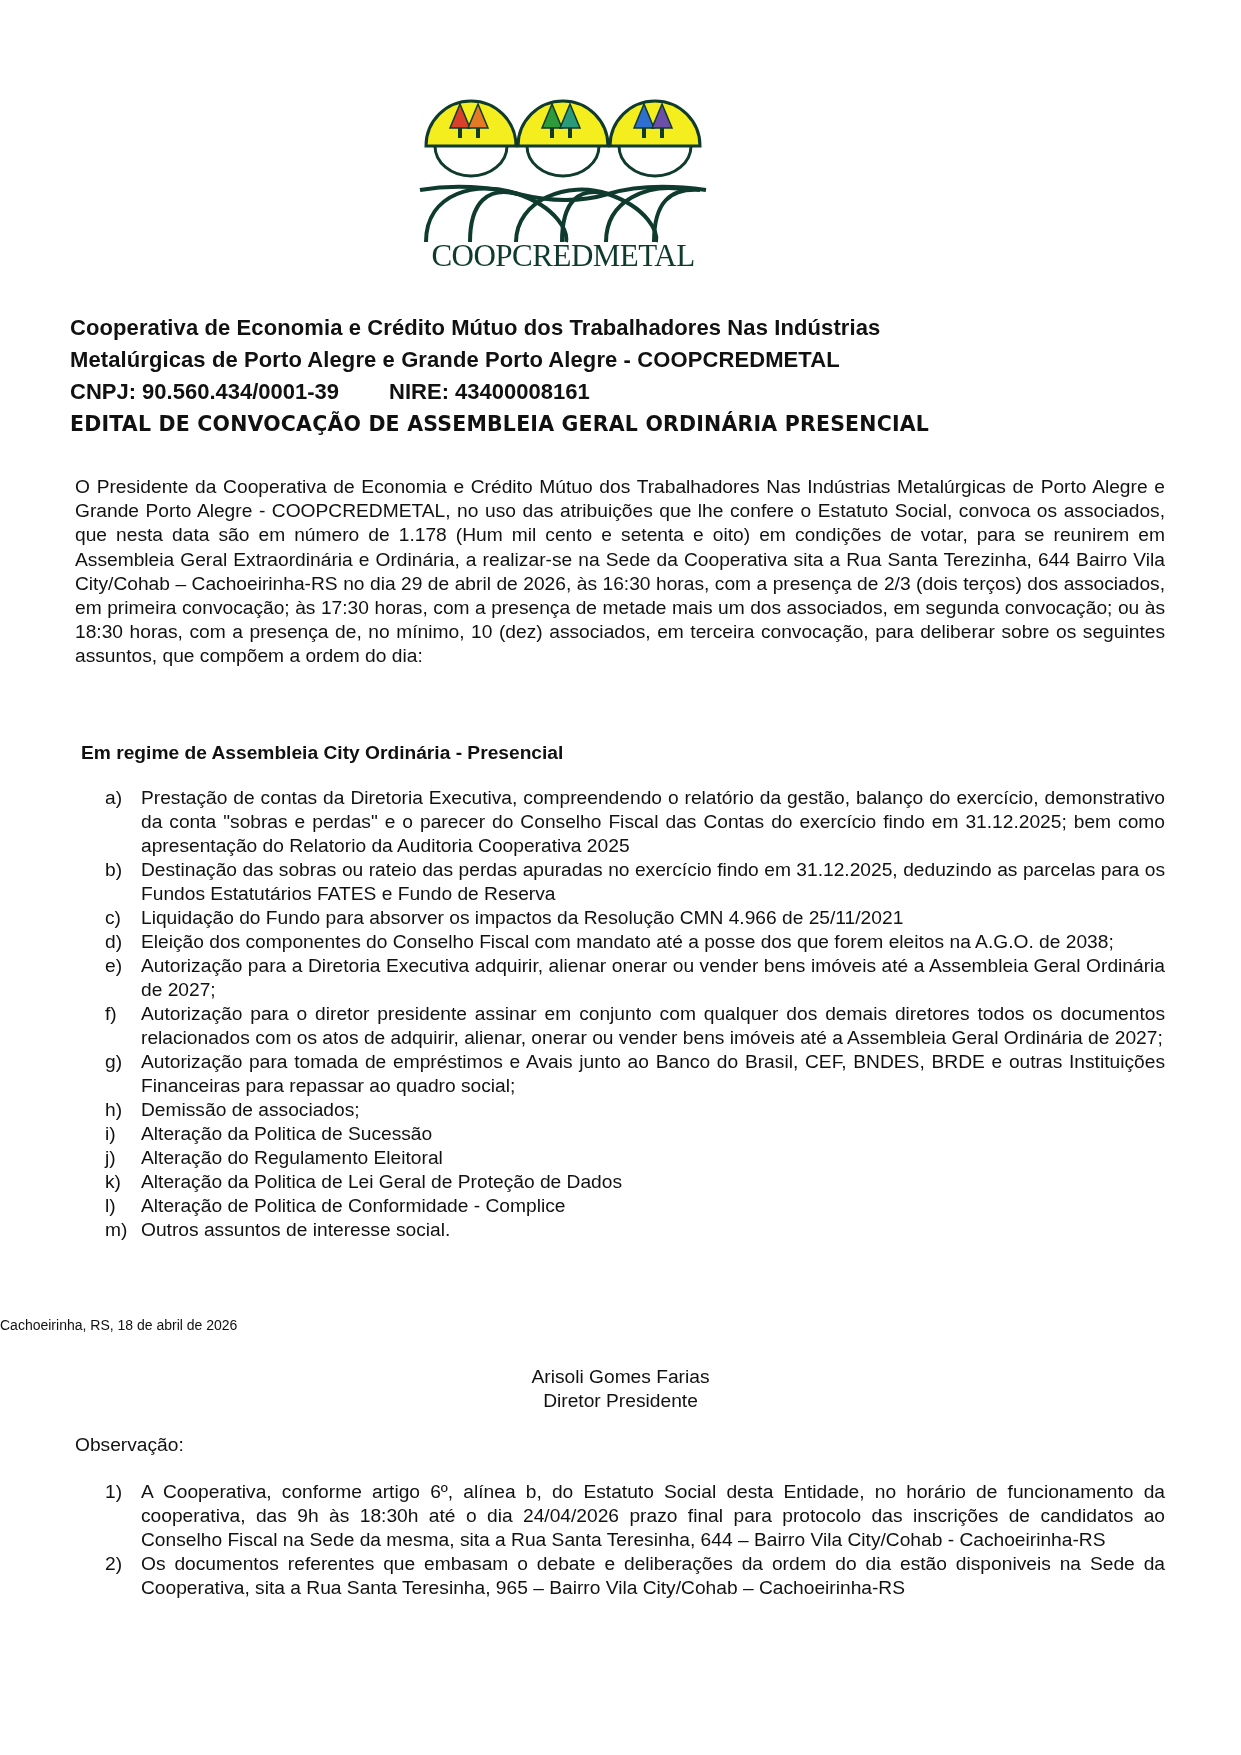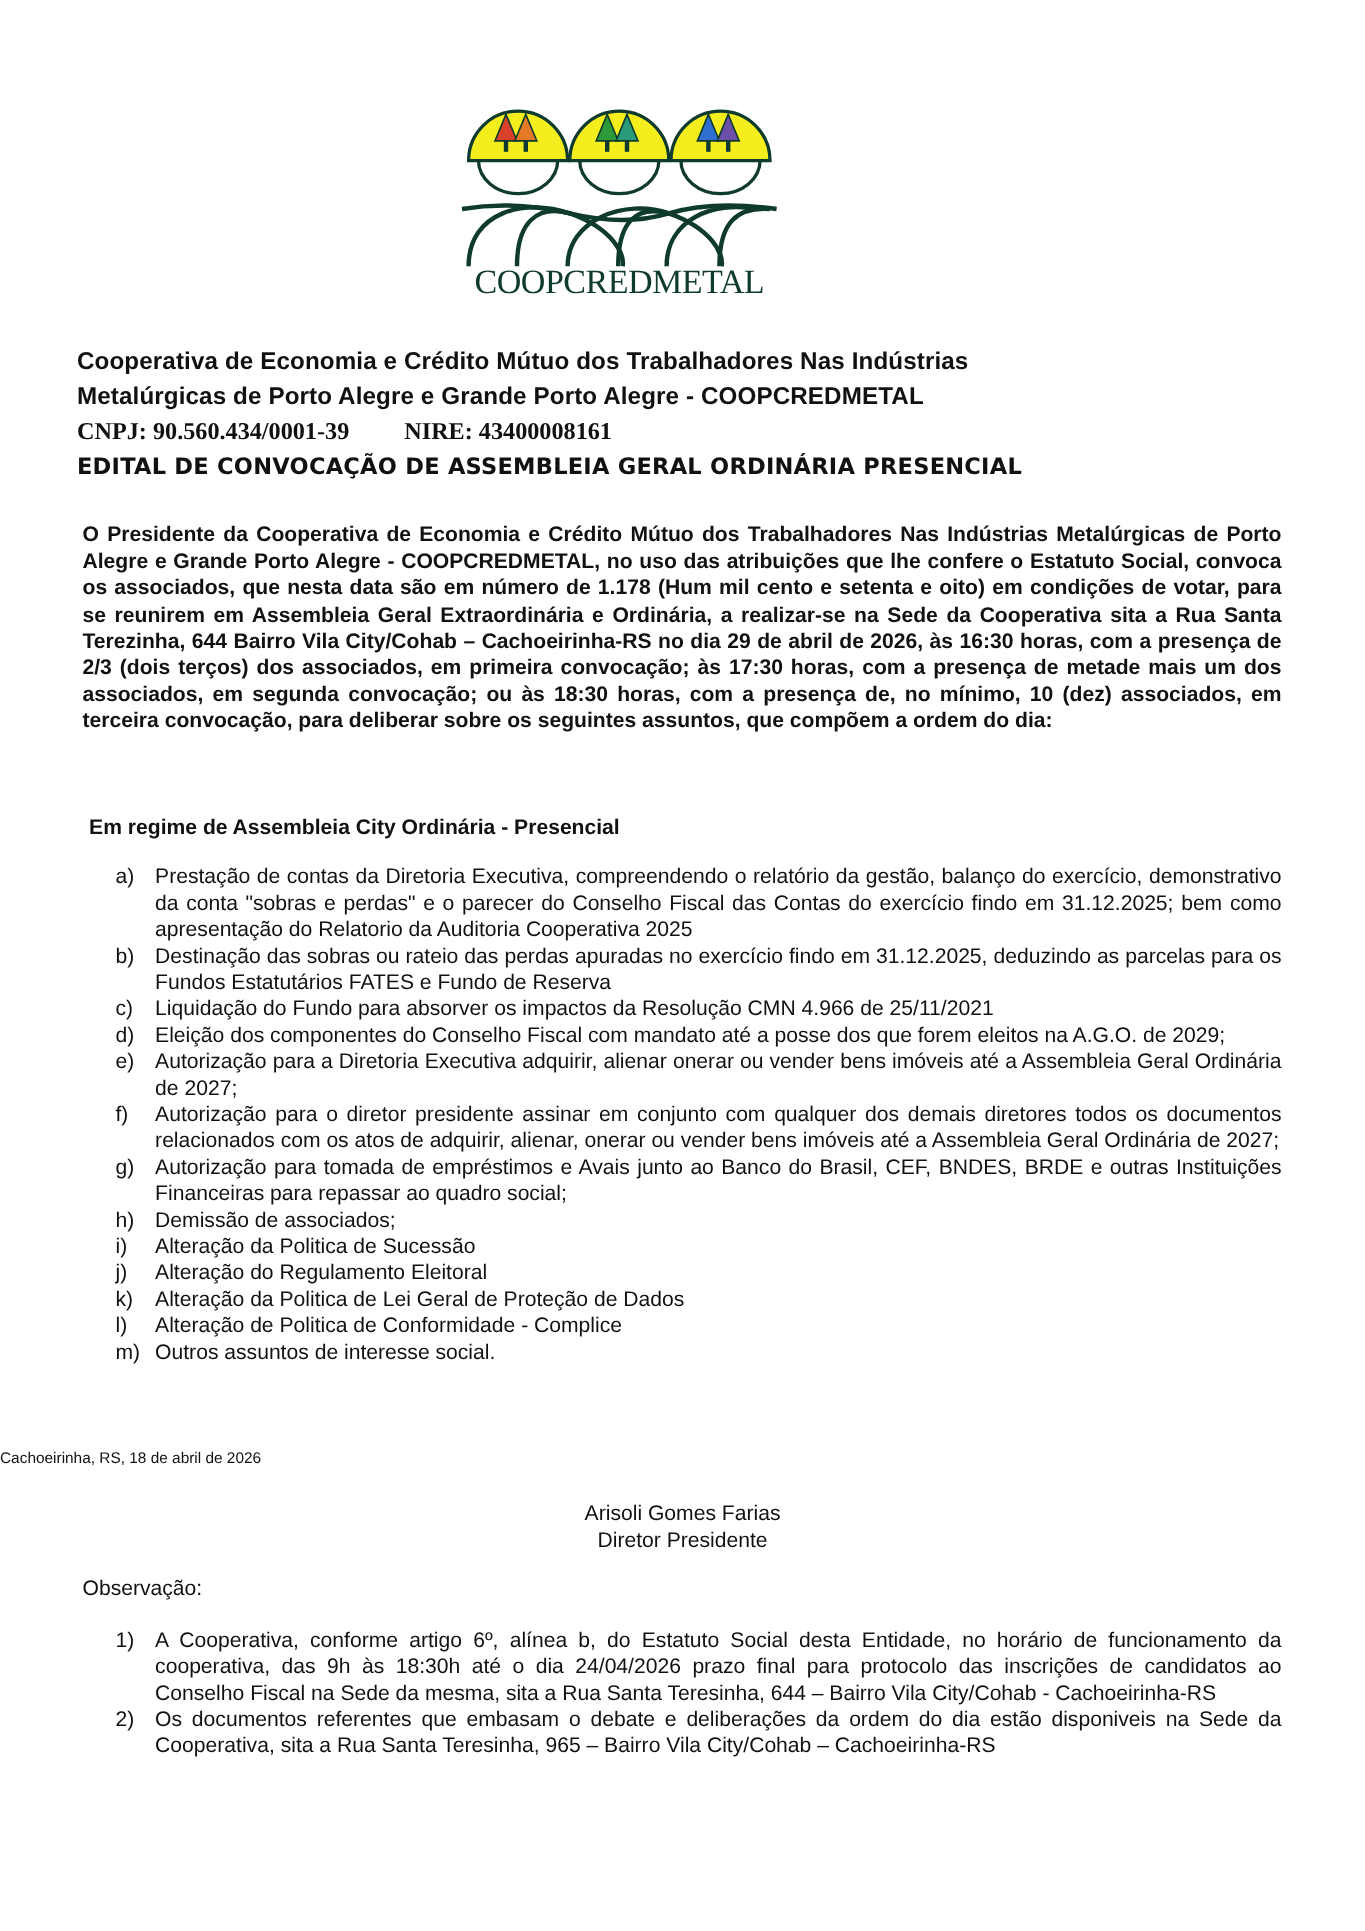--- a/index.html
+++ b/index.html
@@ -14,27 +14,27 @@
     .page { position: absolute; left: 0; top: 0; width: 1045px; height: 1755px; border-radius: 30px; }
 
     .logo { position: absolute; left: 418px; top: 82px; width: 290px; height: 190px; }
     .logo svg { width: 290px; height: 190px; display: block; }
 
     .header-block {
       position: absolute; left: 70px; top: 312px; width: 1100px;
       font-weight: bold; font-size: 22px; line-height: 32px;
     }
     .header-block .title-org { letter-spacing: 0.1px; }
-    .header-block .ids span { display: inline-block; font-family: Liberation Serif, serif; }
+    .header-block .ids span { display: inline-block; }
     .header-block .ids .gap { width: 50px; }
     .header-block .edital { font-family: "DejaVu Sans", sans-serif; font-size: 20.5px; letter-spacing: 0.2px; }
 
     .intro {
       position: absolute; left: 75px; top: 475px; width: 1090px;
-      font-size: 19.2px; line-height: 24.2px; text-align: justify; font-weight: bold;
+      font-size: 19.2px; line-height: 24.2px; text-align: justify;
     }
 
     .section-heading {
       position: absolute; left: 81px; top: 742px; font-size: 19.2px; font-weight: bold;
     }
 
     .agenda {
       position: absolute; left: 105px; top: 786px; width: 1060px;
       font-size: 19.2px; line-height: 24px; margin: 0; padding: 0; list-style: none;
     }
@@ -131,21 +131,21 @@
     <li>
         <span class="lbl">b)</span>
         <span class="txt">Destinação das sobras ou rateio das perdas apuradas no exercício findo em 31.12.2025, deduzindo as parcelas para os Fundos Estatutários FATES e Fundo de Reserva</span>
       </li>
     <li>
         <span class="lbl">c)</span>
         <span class="txt">Liquidação do Fundo para absorver os impactos da Resolução CMN 4.966 de 25/11/2021</span>
       </li>
     <li>
         <span class="lbl">d)</span>
-        <span class="txt">Eleição dos componentes do Conselho Fiscal com mandato até a posse dos que forem eleitos na A.G.O. de 2029;</span>
+        <span class="txt">Eleição dos componentes do Conselho Fiscal com mandato até a posse dos que forem eleitos na A.G.O. de 2038;</span>
       </li>
     <li>
         <span class="lbl">e)</span>
         <span class="txt">Autorização para a Diretoria Executiva adquirir, alienar onerar ou vender bens imóveis até a Assembleia Geral Ordinária de 2027;</span>
       </li>
     <li>
         <span class="lbl">f)</span>
         <span class="txt">Autorização para o diretor presidente assinar em conjunto com qualquer dos demais diretores todos os documentos relacionados com os atos de adquirir, alienar, onerar ou vender bens imóveis até a Assembleia Geral Ordinária de 2027;</span>
       </li>
     <li>

